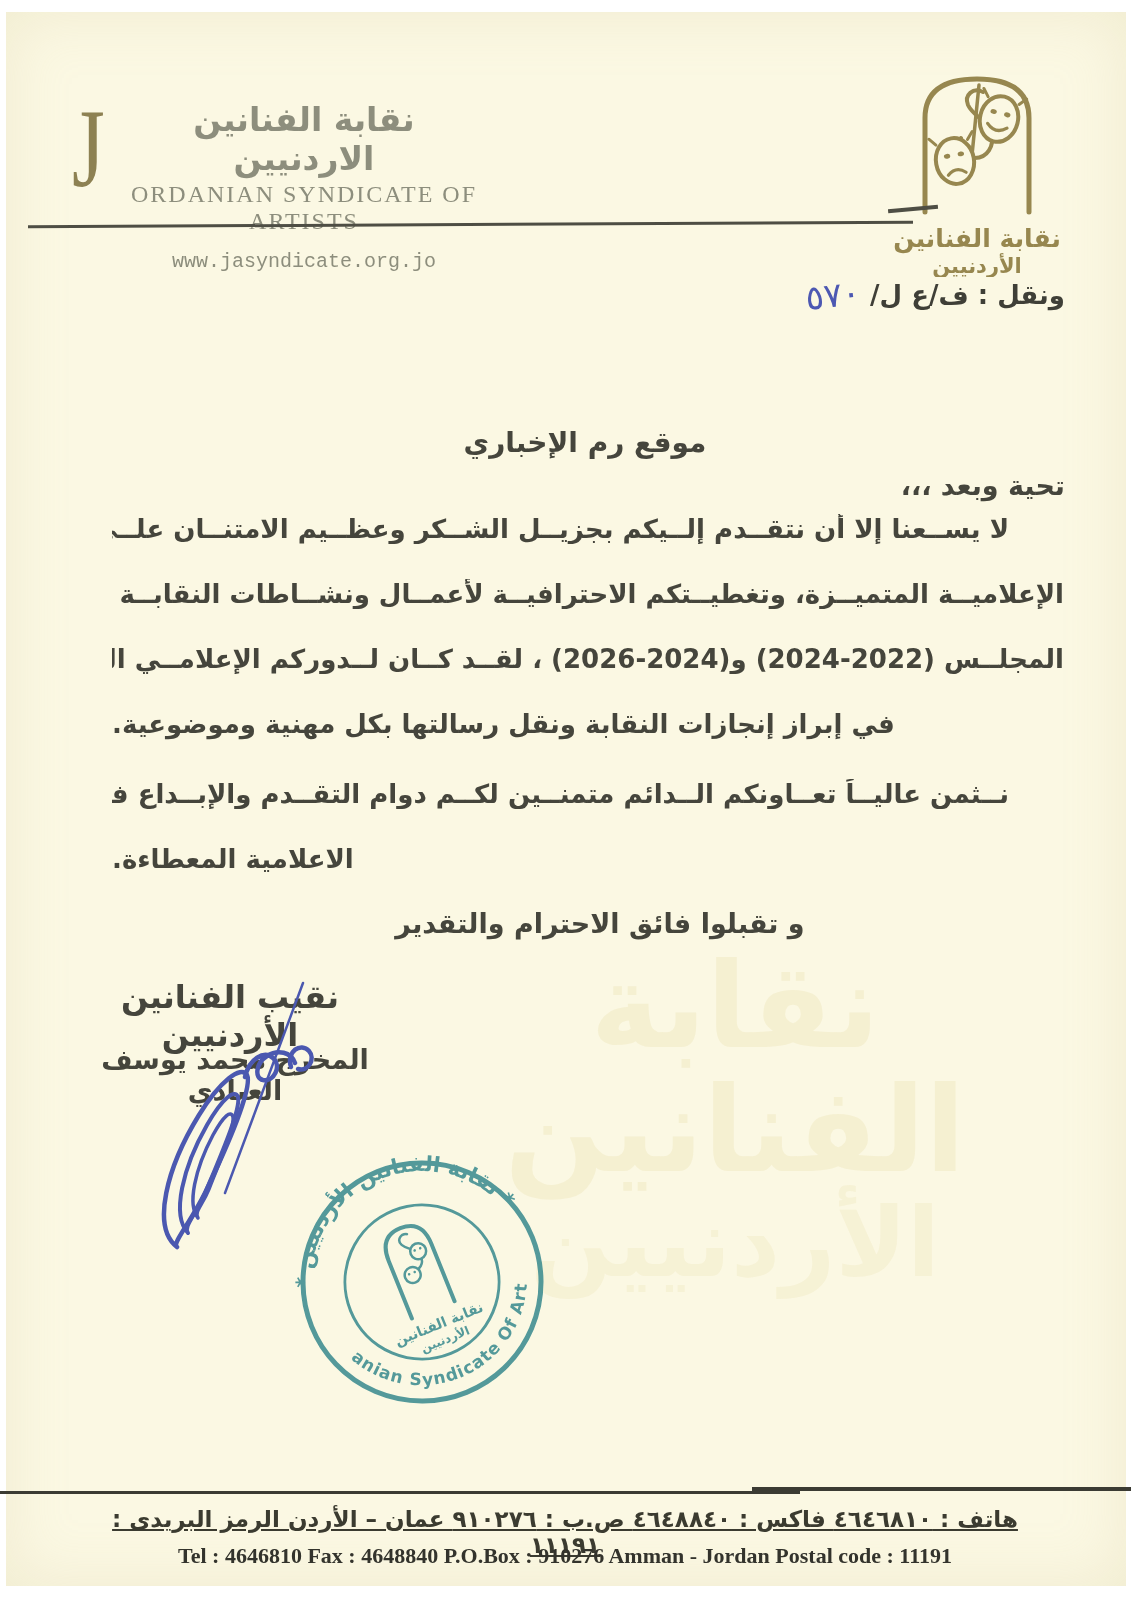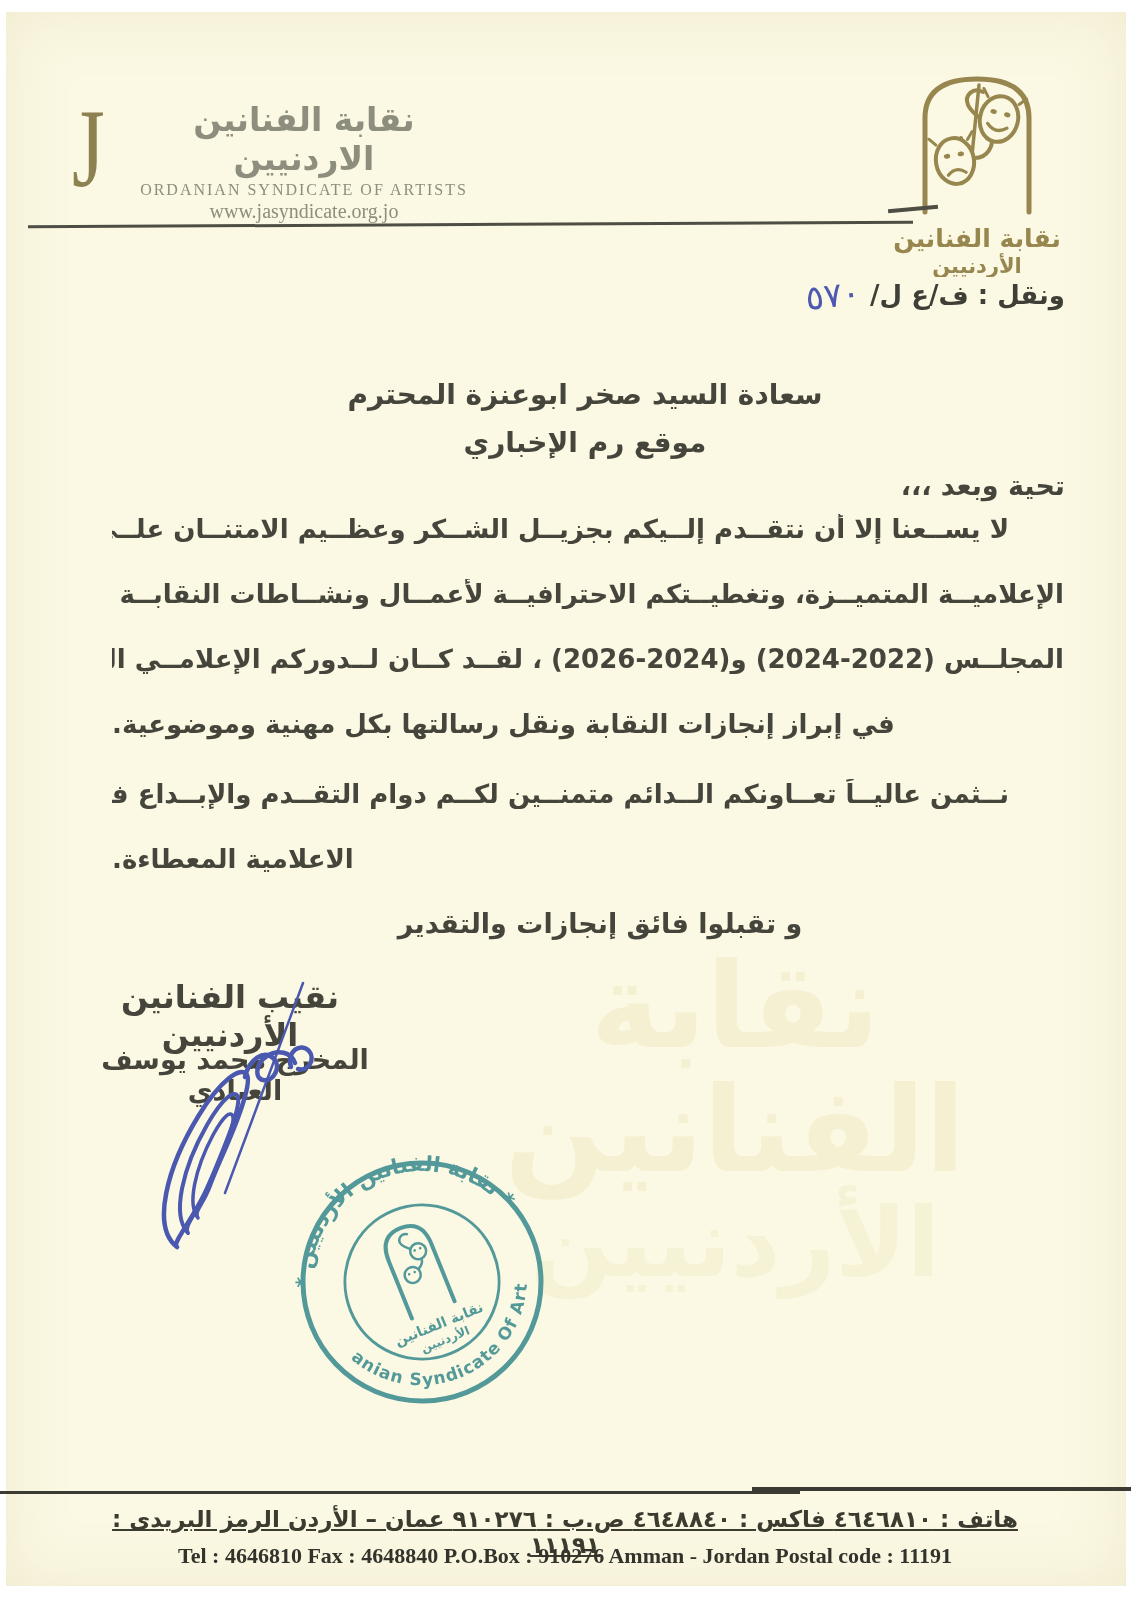--- a/index.html
+++ b/index.html
@@ -7,22 +7,22 @@
         font-family:"DejaVu Sans",sans-serif;}
   #paper{position:absolute;left:6px;right:5px;top:12px;bottom:14px;background:#fbf8e3;
          box-shadow:inset 0 0 60px rgba(210,200,150,.25);}
   .abs{position:absolute;}
   .ar{direction:rtl;unicode-bidi:embed;color:#45453b;}
   
   .j-glyph{font-family:"Liberation Serif","DejaVu Serif",serif;font-size:112px;line-height:1;
            color:#8d8152;transform:scaleX(.75);transform-origin:left top;}
   .org{width:372px;text-align:center;color:#8d8e7d;}
   .org-ar{font-size:33px;font-weight:bold;letter-spacing:1px;direction:rtl;}
-  .org-en{font-family:"Liberation Serif","DejaVu Serif",serif;font-size:16px;letter-spacing:2px;margin-top:3px;}
-  .org-url{font-family:Liberation Serif, serif;font-size:20px;margin-top:1px;}
+  .org-en{font-family:"Liberation Serif","DejaVu Serif",serif;font-size:24px;letter-spacing:2px;margin-top:3px;}
+  .org-url{font-family:Liberation Mono, monospace;font-size:20px;margin-top:15px;}
   .rule{background:#4e4e44;}
   
   .meta{font-size:26px;font-weight:bold;color:#3f3f37;}
   .hand{display:inline-block;font-size:34px;font-weight:normal;color:#4c58b2;
         transform:rotate(-7deg) translateY(3px);margin-left:6px;margin-right:10px;letter-spacing:3px;}
   
   .line{font-size:26px;font-weight:bold;color:#45453c;}
   .just{text-align:justify;text-align-last:justify;white-space:nowrap;overflow:hidden;}
   .start{text-align:left;}
   .center{text-align:center;}
@@ -76,34 +76,33 @@
     <text x="84" y="211" text-anchor="middle" font-size="21" font-weight="bold" fill="#97874f" direction="rtl">الأردنيين</text>
   </svg>
 
   <div class="abs rule" style="left:28px;top:223px;width:885px;height:3px;transform:rotate(-0.3deg);"></div>
   <div class="abs rule" style="left:888px;top:207px;width:50px;height:3.5px;transform:rotate(-5deg);"></div>
 
   <div class="abs ar meta" style="right:66px;top:272px;">
     <span>ونقل : ف/ع ل/</span><span class="hand">٥٧٠</span>
   </div>
 
-  <div class="abs ar line center" style="left:300px;top:378px;width:570px;font-size:28px;">سعادة السيد صخر ابوعنزة المحترم</div>
   <div class="abs ar line center" style="left:300px;top:426px;width:570px;font-size:28px;">موقع رم الإخباري</div>
 
   <div class="abs ar line" style="right:66px;top:470px;font-size:27px;">تحية وبعد ،،،</div>
 
   <div class="abs ar line just" style="left:112px;top:514px;width:952px;padding-right:55px;box-sizing:border-box;">لا يســعنا إلا أن نتقــدم إلــيكم بجزيــل الشــكر وعظــيم الامتنــان علــى جهــودكم</div>
   <div class="abs ar line just" style="left:112px;top:579px;width:952px;">الإعلاميــة المتميــزة، وتغطيــتكم الاحترافيــة لأعمــال ونشــاطات النقابــة خــلال فتــرة دورتــي</div>
   <div class="abs ar line just" style="left:112px;top:644px;width:952px;">المجلــس (2022-2024) و(2024-2026) ، لقــد كــان لــدوركم الإعلامــي البــارز أثــر كبيــر</div>
   <div class="abs ar line start" style="left:112px;top:709px;width:952px;">في إبراز إنجازات النقابة ونقل رسالتها بكل مهنية وموضوعية.</div>
 
   <div class="abs ar line just" style="left:112px;top:779px;width:952px;padding-right:55px;box-sizing:border-box;">نــثمن عاليــاً تعــاونكم الــدائم متمنــين لكــم دوام التقــدم والإبــداع في مســيرتكم</div>
   <div class="abs ar line start" style="left:112px;top:844px;width:952px;">الاعلامية المعطاءة.</div>
 
-  <div class="abs ar line center" style="left:290px;top:908px;width:620px;font-size:27px;">و تقبلوا فائق إنجازات والتقدير</div>
+  <div class="abs ar line center" style="left:290px;top:908px;width:620px;font-size:27px;">و تقبلوا فائق الاحترام والتقدير</div>
 
   <div class="abs ar line" style="left:100px;top:978px;width:260px;font-size:32px;text-align:center;">نقيب الفنانين الأردنيين</div>
   <div class="abs ar line" style="left:80px;top:1044px;width:310px;font-size:27px;text-align:center;">المخرج محمد يوسف العبادي</div>
 
   <svg class="abs" style="left:125px;top:955px;" width="220" height="310" viewBox="0 0 220 310">
     <g stroke="#4b58b0" fill="none" stroke-linecap="round">
       <path d="M178 28 L100 238" stroke-width="2.5"></path>
       <path d="M52 292 C26 272 42 212 74 160 C95 126 116 110 122 120 C128 132 102 192 80 238 C64 270 47 288 52 292" stroke-width="4.5"></path>
       <path d="M63 278 C46 260 58 212 82 170 C98 142 110 134 113 142 C116 154 96 200 81 236 C70 261 58 272 63 278" stroke-width="4"></path>
       <path d="M73 263 C62 250 70 214 88 180 C99 160 106 155 108 162 C110 172 94 208 84 234 C77 251 69 257 73 263" stroke-width="3.5"></path>

